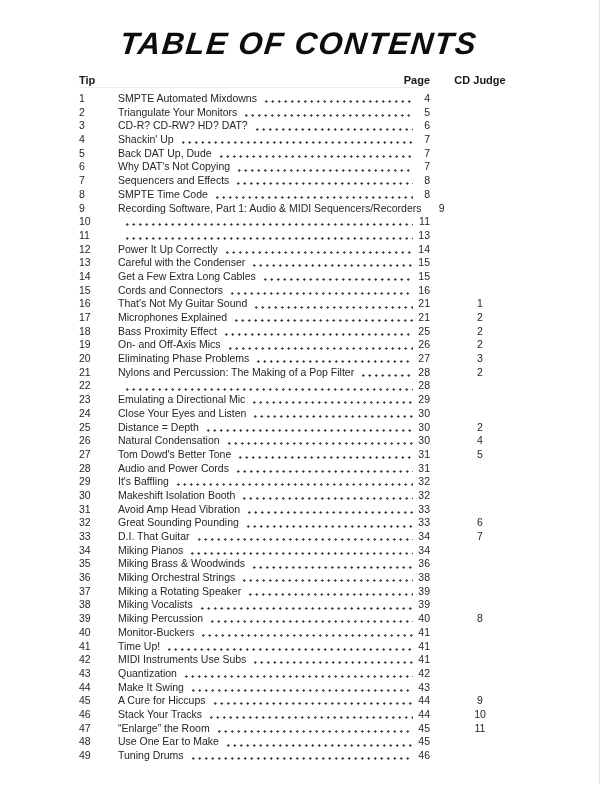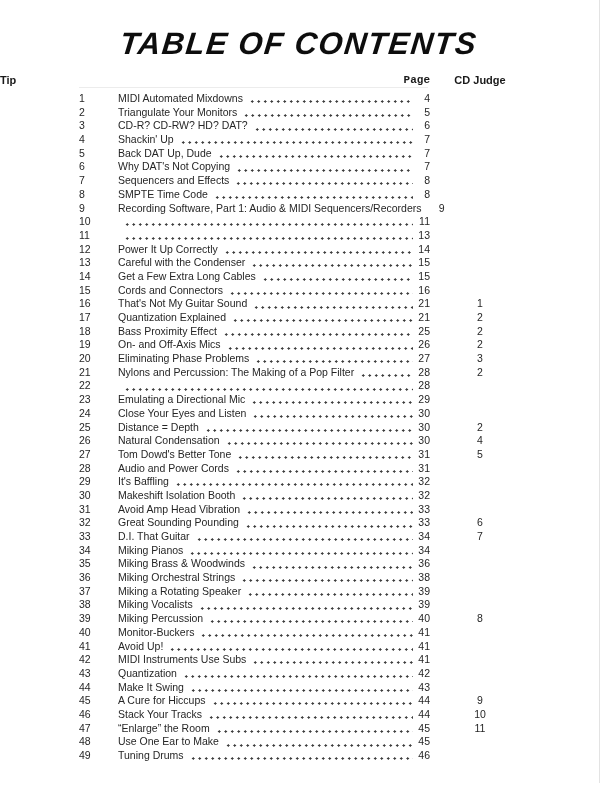--- a/index.html
+++ b/index.html
@@ -26,37 +26,38 @@
     font-size: 31px;
     font-weight: 900;
     font-style: italic;
     letter-spacing: 1.5px;
     color: #0d0d0d;
     transform: skewX(-6deg);
   }
   .header-row {
     display: flex;
     align-items: flex-start;
+    padding-left: 79px;
     margin-right: 70px;
     margin-top: 12px;
     font-size: 11px;
     font-weight: bold;
     color: #1a1a1a;
     position: relative;
   }
   .header-rule {
     position: absolute;
     left: 79px;
     right: 102px;
     bottom: -2px;
     height: 1px;
     background: #ececec;
   }
   .h-tip  { flex: 1; text-align: left; }
-  .h-page { text-align: right; font-family: Liberation Mono, monospace; }
+  .h-page { text-align: right; }
   .h-track { width: 100px; text-align: center; }
   #rows { margin-top: 6px; }
   .row {
     display: flex;
     align-items: baseline;
     padding-left: 79px;
     margin-right: 70px;
     height: 13.7px;
     line-height: 13.7px;
     font-size: 10.5px;
@@ -88,21 +89,21 @@
   <div class="header-row">
     <span class="h-tip">Tip</span>
     <span class="h-page">Page</span>
     <span class="h-track">CD Judge</span>
     <span class="header-rule"></span>
   </div>
 
   <div id="rows">
   <div class="row">
     <span class="tip">1</span>
-    <span class="ttl">MIDI Automated Mixdowns</span>
+    <span class="ttl">SMPTE Automated Mixdowns</span>
     <span class="dots"></span>
     <span class="pg">4</span>
     <span class="trk"></span>
   </div>
 
   <div class="row">
     <span class="tip">2</span>
     <span class="ttl">Triangulate Your Monitors</span>
     <span class="dots"></span>
     <span class="pg">5</span>
@@ -214,21 +215,21 @@
   <div class="row">
     <span class="tip">16</span>
     <span class="ttl">That's Not My Guitar Sound</span>
     <span class="dots"></span>
     <span class="pg">21</span>
     <span class="trk">1</span>
   </div>
 
   <div class="row">
     <span class="tip">17</span>
-    <span class="ttl">Quantization Explained</span>
+    <span class="ttl">Microphones Explained</span>
     <span class="dots"></span>
     <span class="pg">21</span>
     <span class="trk">2</span>
   </div>
 
   <div class="row">
     <span class="tip">18</span>
     <span class="ttl">Bass Proximity Effect</span>
     <span class="dots"></span>
     <span class="pg">25</span>
@@ -405,21 +406,21 @@
   <div class="row">
     <span class="tip">40</span>
     <span class="ttl">Monitor-Buckers</span>
     <span class="dots"></span>
     <span class="pg">41</span>
     <span class="trk"></span>
   </div>
 
   <div class="row">
     <span class="tip">41</span>
-    <span class="ttl">Avoid Up!</span>
+    <span class="ttl">Time Up!</span>
     <span class="dots"></span>
     <span class="pg">41</span>
     <span class="trk"></span>
   </div>
 
   <div class="row">
     <span class="tip">42</span>
     <span class="ttl">MIDI Instruments Use Subs</span>
     <span class="dots"></span>
     <span class="pg">41</span>

